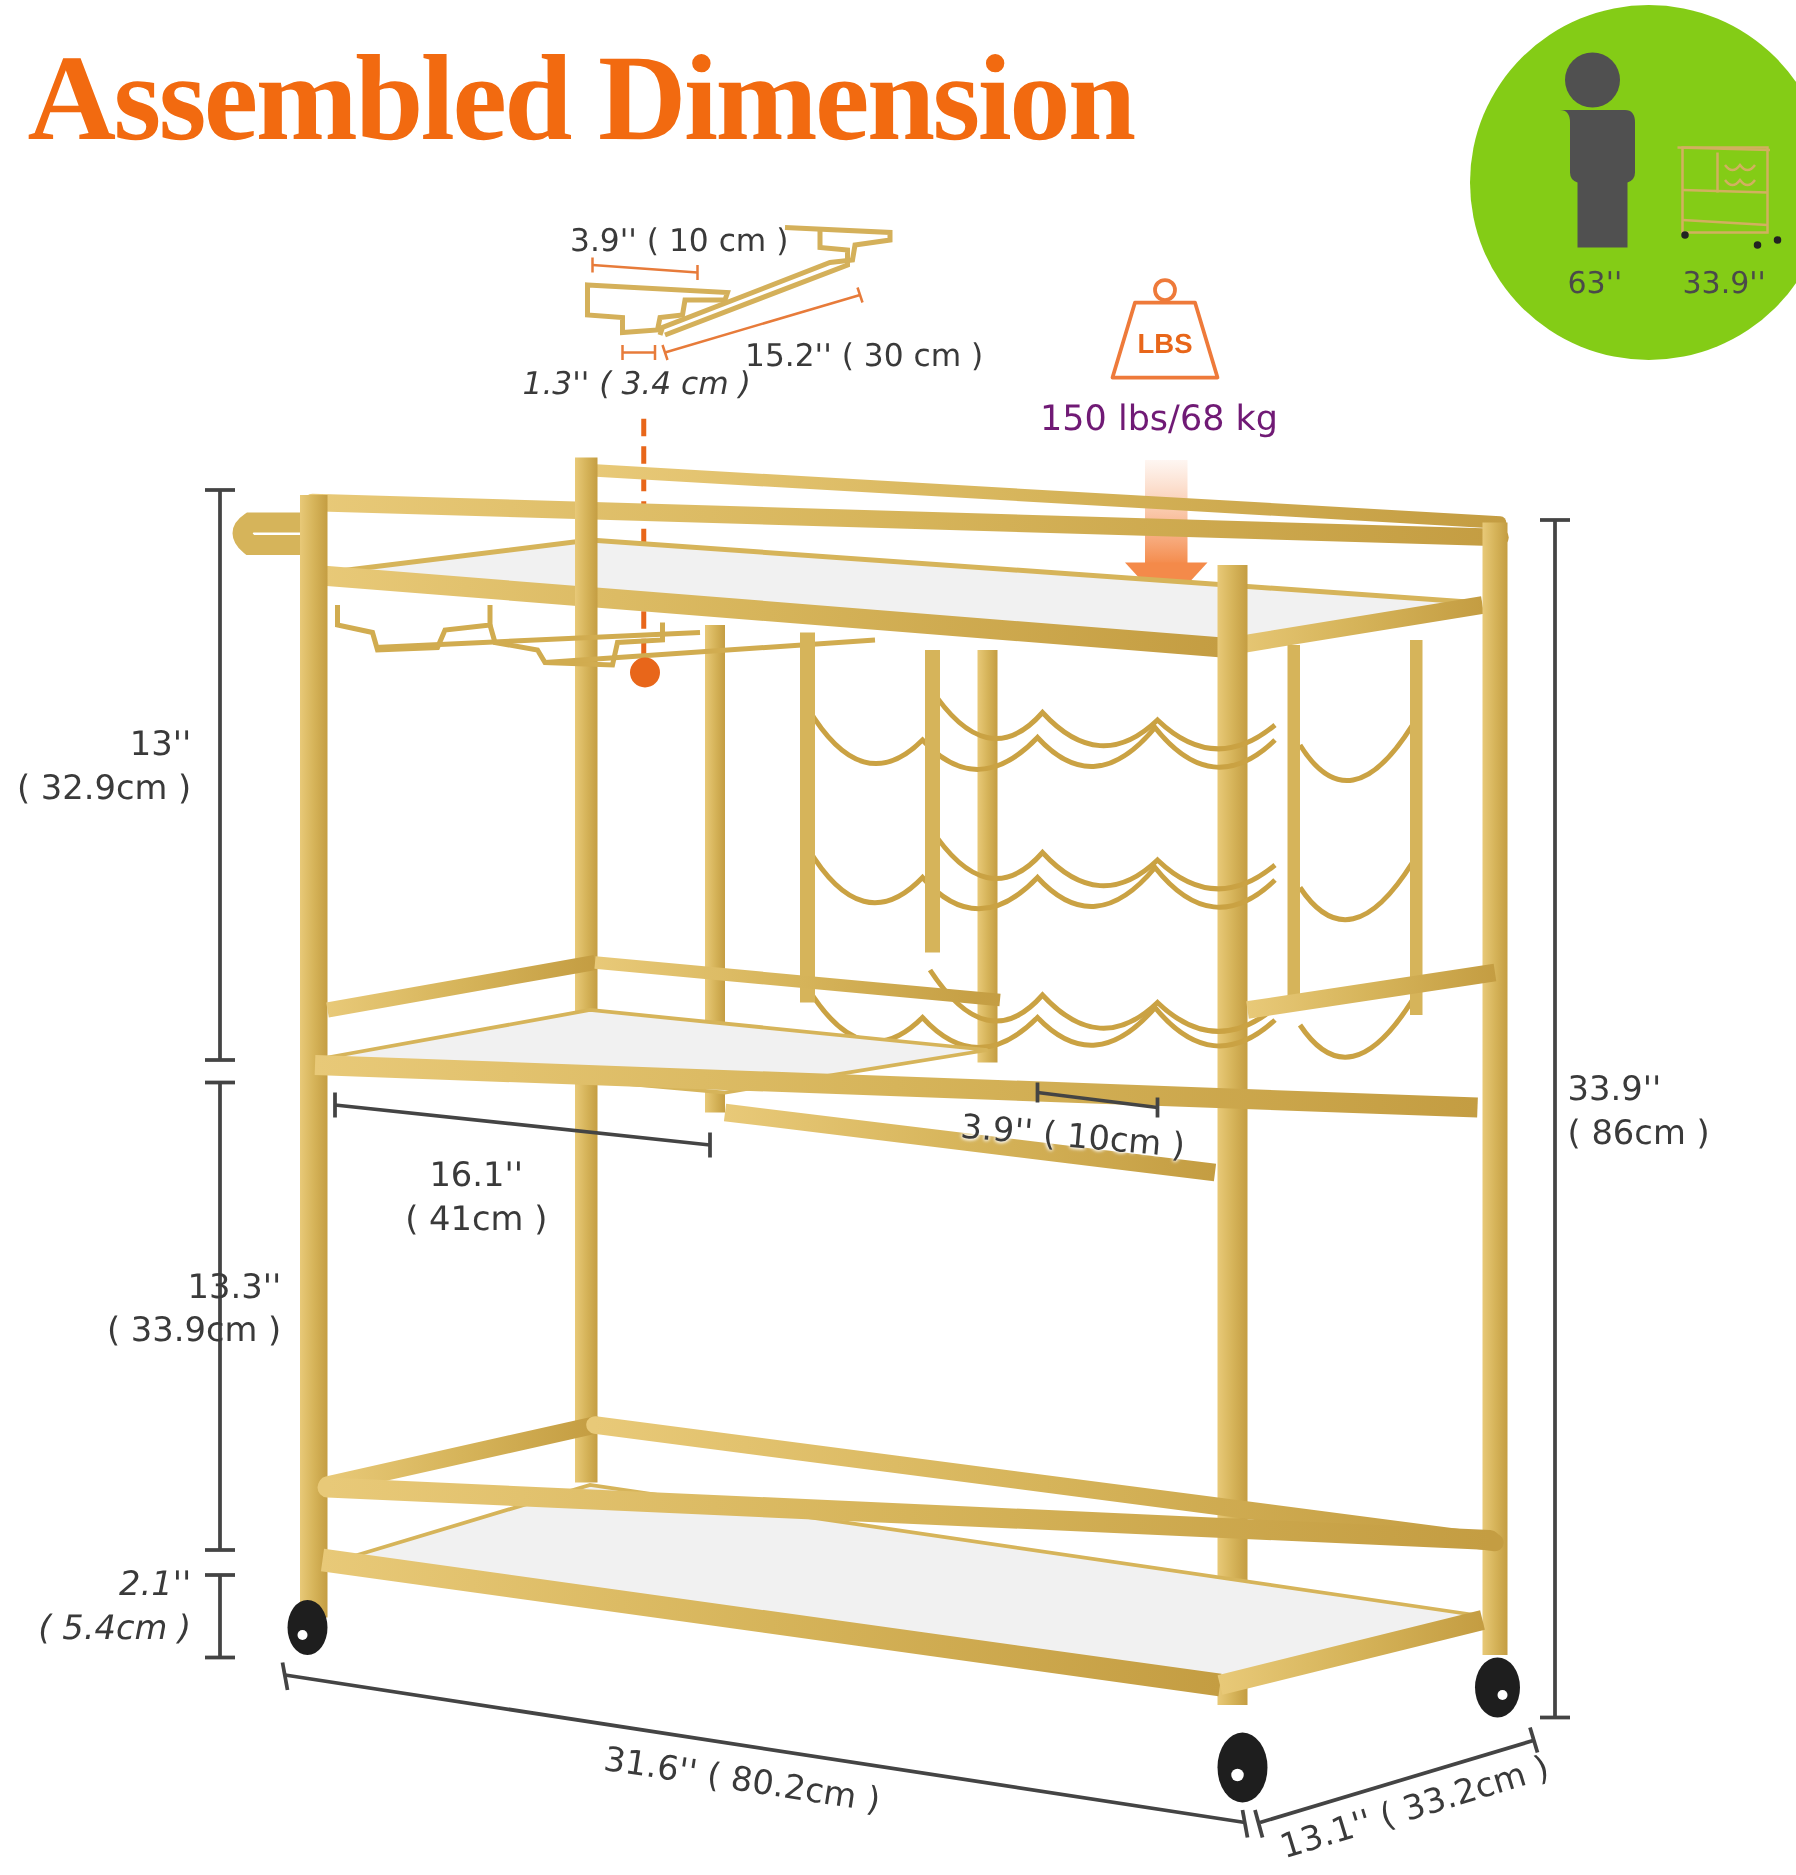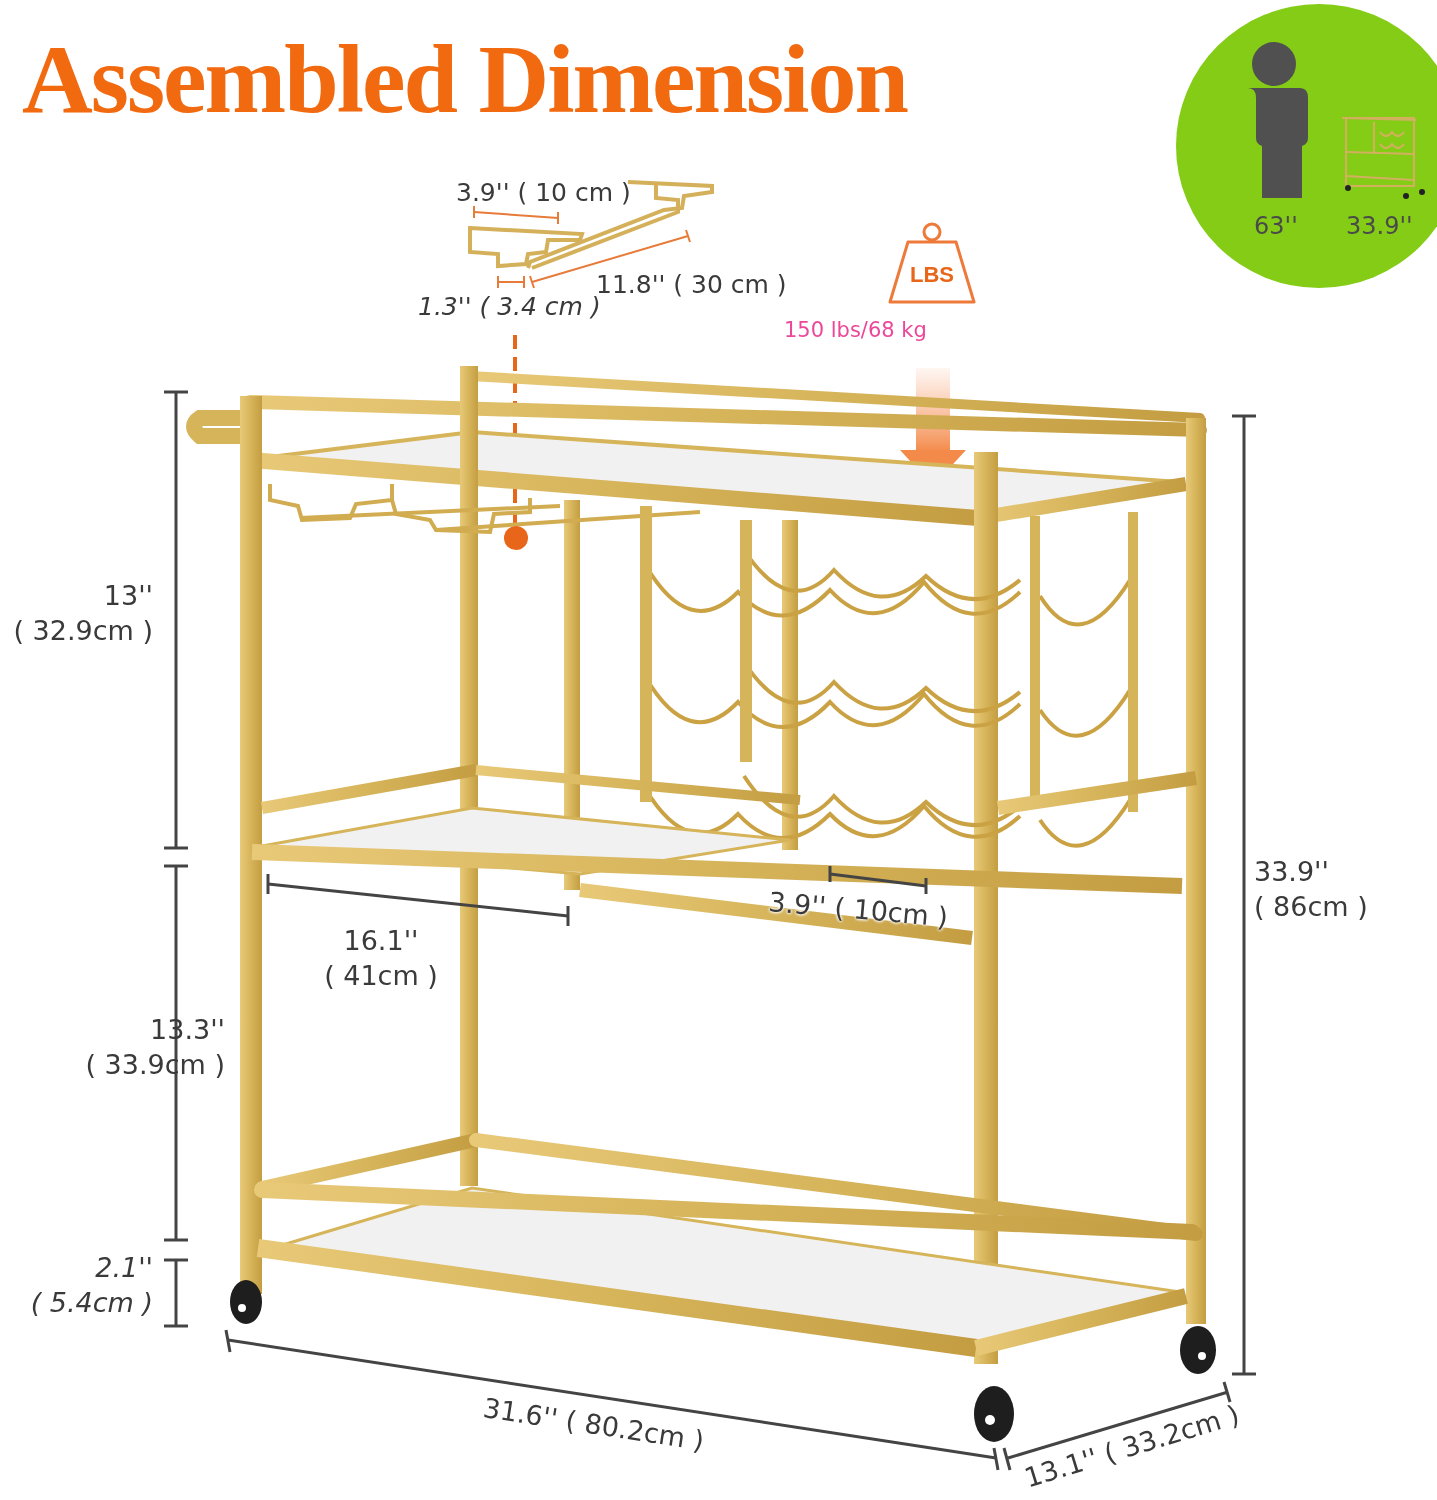--- a/index.html
+++ b/index.html
@@ -8,21 +8,21 @@
   .title { position: absolute; left: 10px; top: 18px; margin: 12px;
            font-family: "Liberation Serif", "DejaVu Serif", serif; font-weight: bold;
            font-size: 98px; line-height: 1; letter-spacing: -2px; color: #f26a10; }
   .dim { position: absolute; font-size: 27px; line-height: 1.3; color: #3a3a3a; white-space: nowrap; }
   .dim.right { text-align: right; }
   .dim.center { text-align: center; }
   .small { font-size: 25px; color: #3a3a3a; position: absolute; white-space: nowrap; }
   .compare { position: absolute; left: 1176px; top: 4px; width: 286px; height: 284px;
              border-radius: 50%; background: #84cc16; }
   .compare .lbl { position: absolute; font-size: 24px; color: #4a4a4a; }
-  .weight-text { position: absolute; left: 784px; top: 318px; font-size: 21px; color: #ec4899; white-space: nowrap; }
+  .weight-text { position: absolute; left: 832px; top: 318px; font-size: 28px; color: #701a75; white-space: nowrap; }
   .rot { transform-origin: left top; }
   .halo { text-shadow: 0 0 3px #fff, 0 0 3px #fff, 0 0 4px #fff; }
   svg { position: absolute; left: 0; top: 0; }
 </style>
 </head>
 <body>
 
 <h1 class="title">Assembled Dimension</h1>
 
 <div class="compare">
@@ -180,21 +180,21 @@
     <line x1="226" y1="1330" x2="230" y2="1352"></line>
       <line x1="994" y1="1448" x2="998" y2="1470"></line>
 
     <line x1="1008" y1="1458" x2="1228" y2="1392"></line>
     <line x1="1004" y1="1448" x2="1010" y2="1470"></line>
       <line x1="1224" y1="1382" x2="1230" y2="1402"></line>
   </g>
 </svg>
 
 <span class="small" style="left:456px; top:178px;">3.9'' ( 10 cm )</span>
-<span class="small" style="left:596px; top:270px;">11.8'' ( 30 cm )</span>
+<span class="small" style="left:596px; top:270px;">15.2'' ( 30 cm )</span>
 <span class="small" style="left:418px; top:292px;font-style:italic;">1.3'' ( 3.4 cm )</span>
 
 <span class="weight-text">150 lbs/68 kg</span>
 
 <div class="dim right" style="right:1284px; top:578px;">
   <div>13''</div>
   <div>( 32.9cm )</div>
 </div>
 <div class="dim right" style="right:1212px; top:1012px;">
   <div>13.3''</div>

